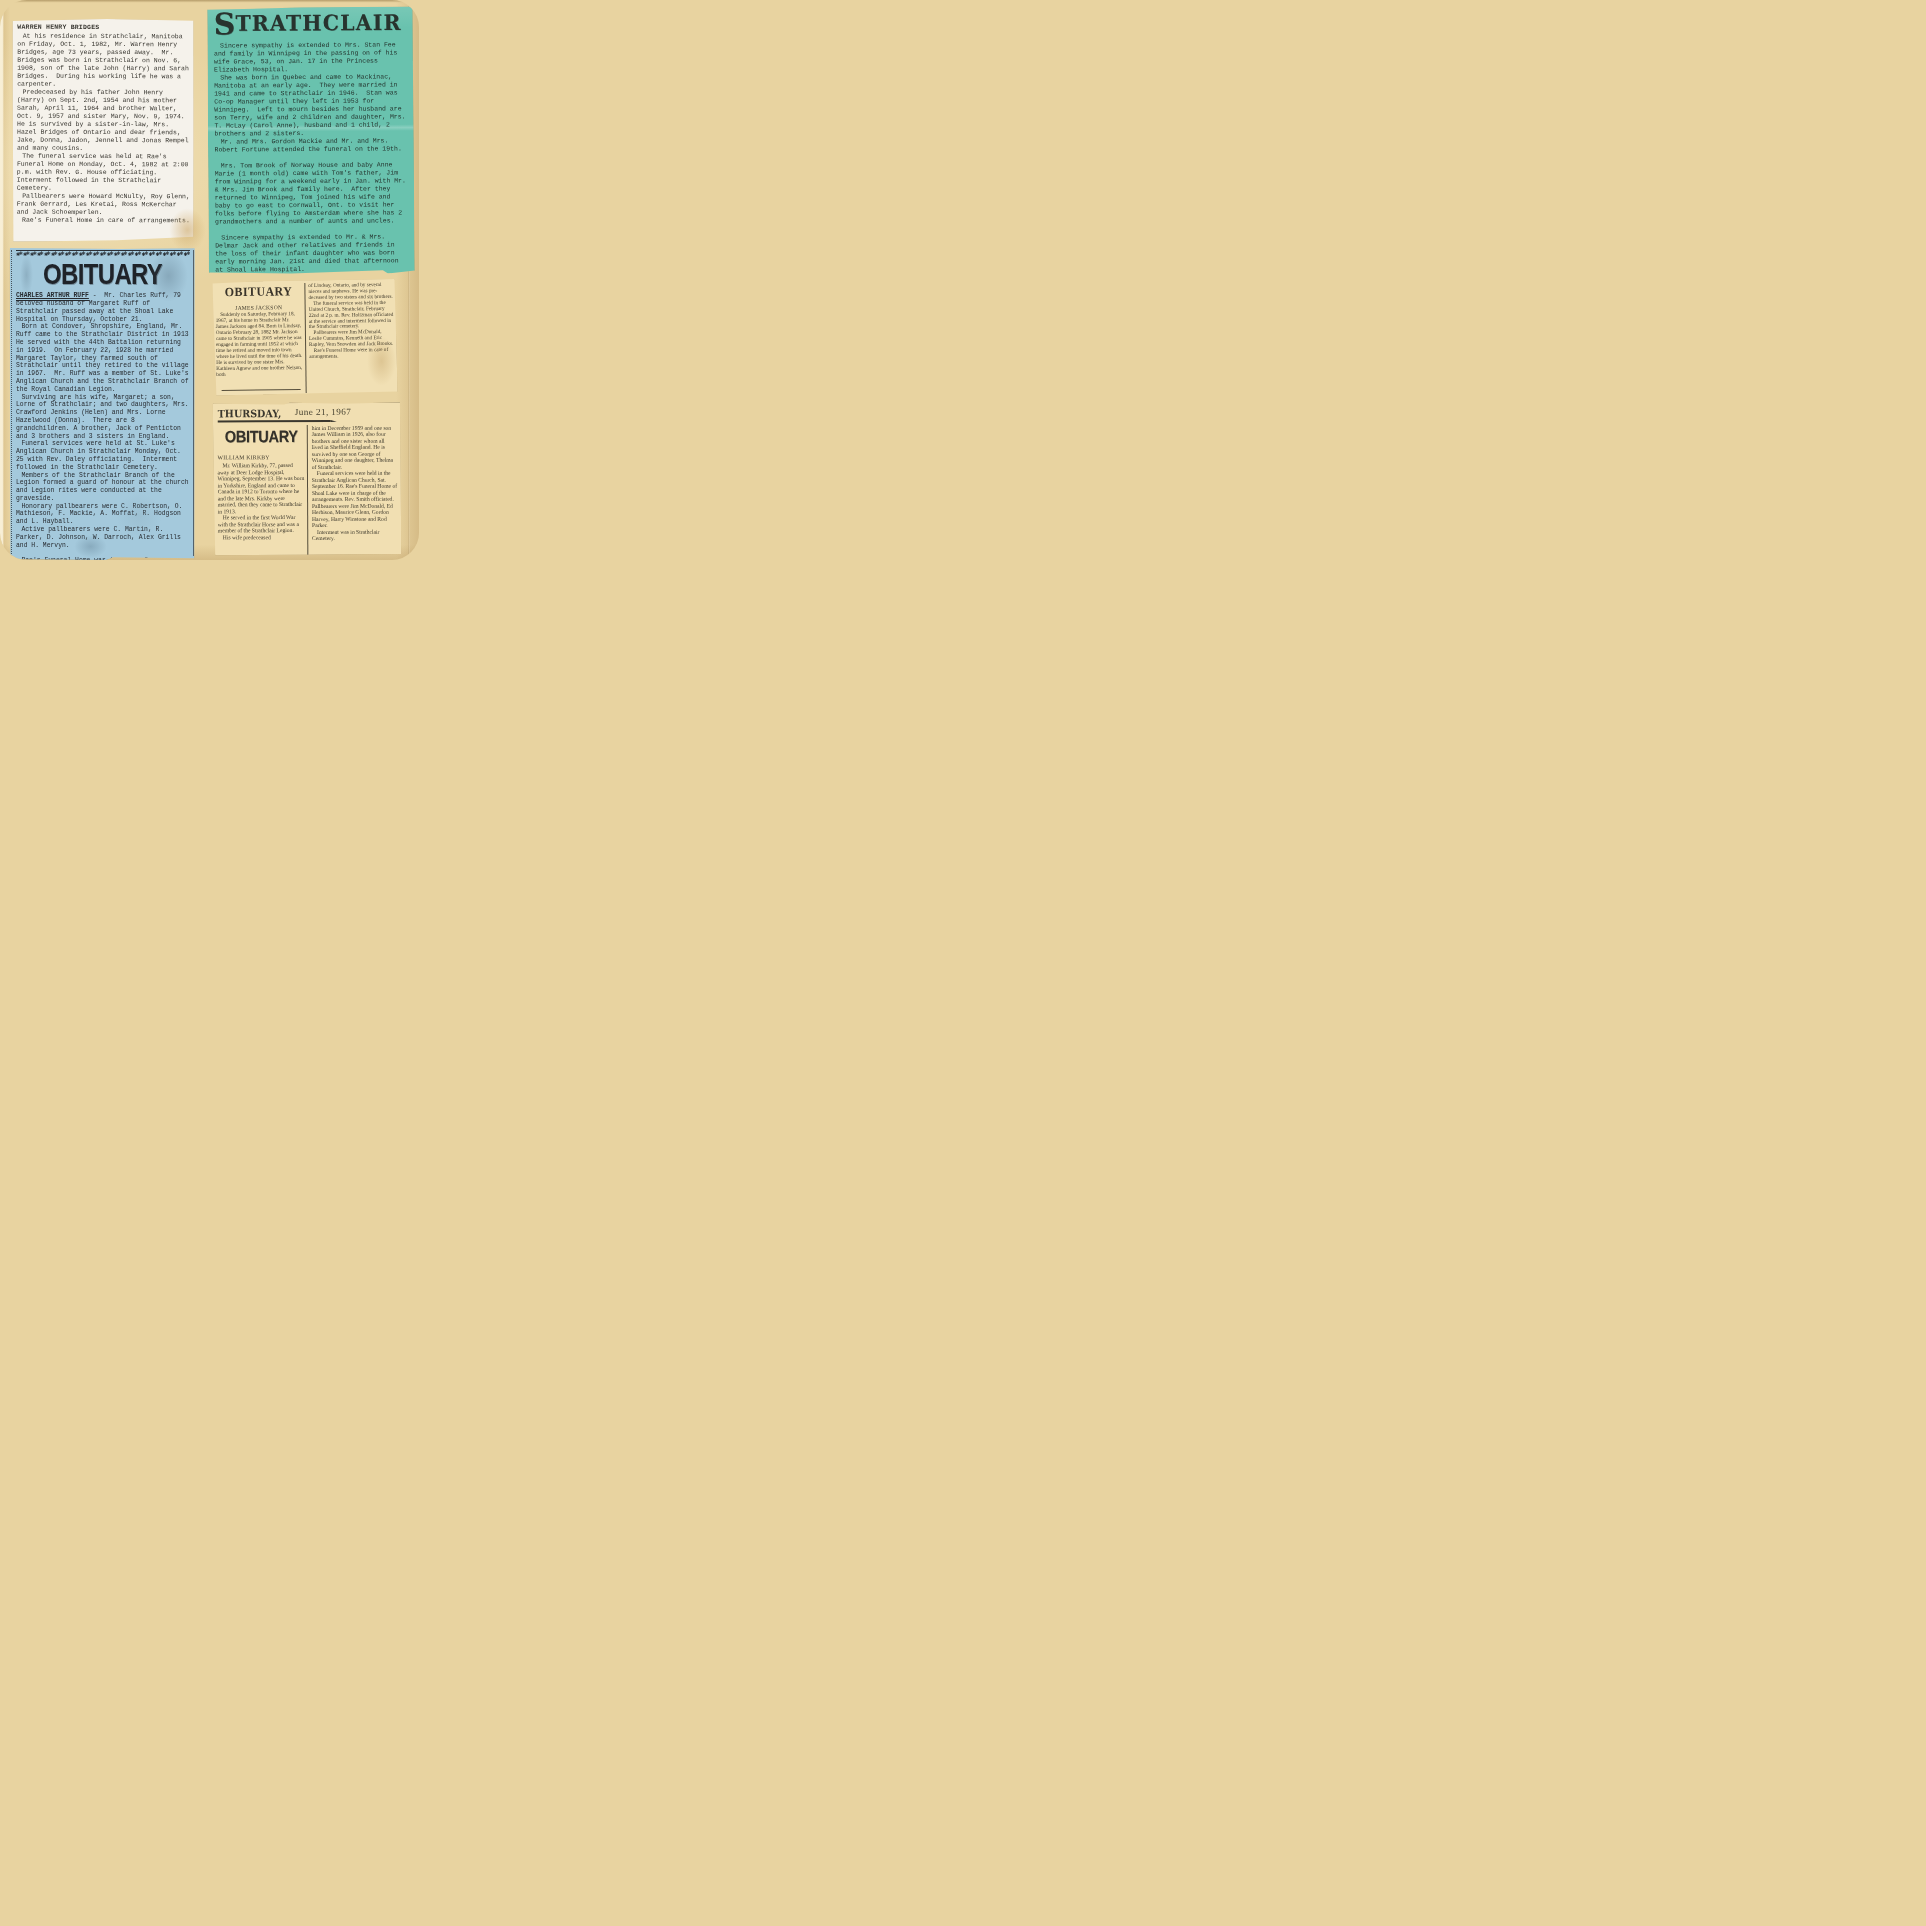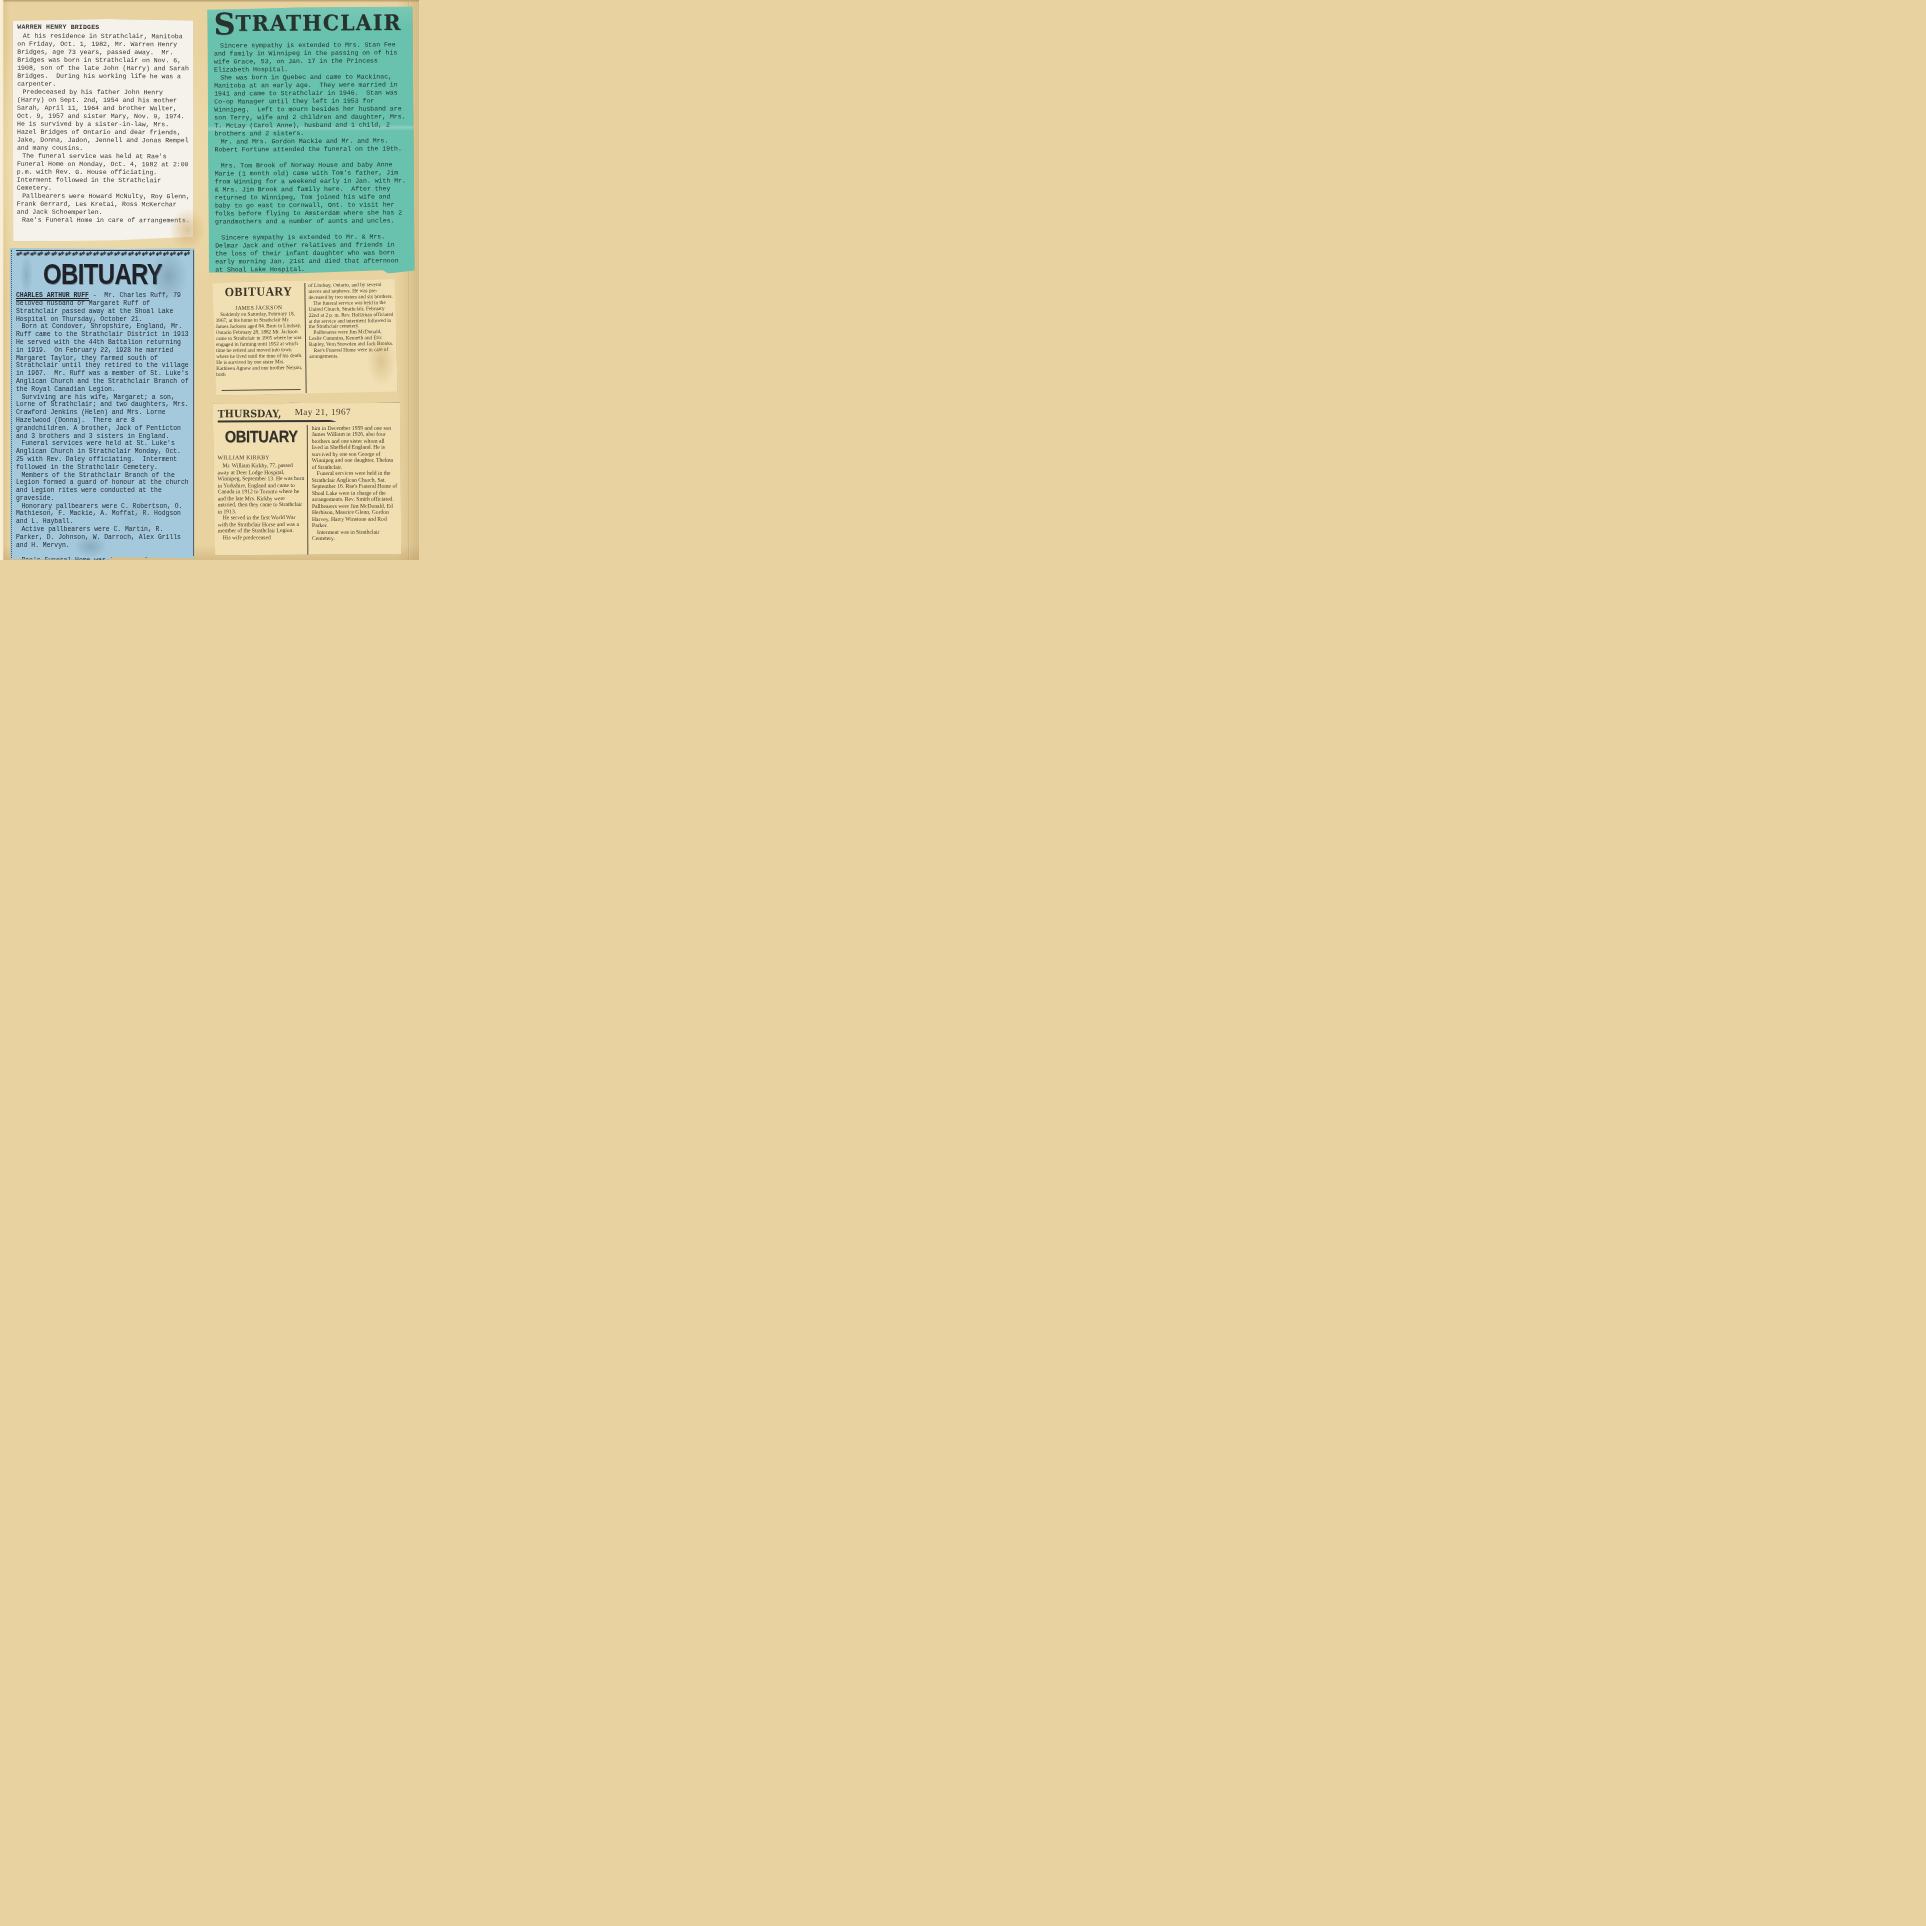--- a/index.html
+++ b/index.html
@@ -6,20 +6,21 @@
   .page{
     position:relative; width:419px; height:560px; overflow:hidden;
     background:
       radial-gradient(ellipse 347px 193px at 18% 30%, rgba(255,246,215,0.35), transparent 70%),
       linear-gradient(90deg, rgba(171,133,74,0.28) 0px, transparent 10px),
       linear-gradient(270deg, rgba(171,133,74,0.30) 0px, transparent 23px),
       linear-gradient(180deg, rgba(120,90,40,0.45) 0px, transparent 2.7px),
       linear-gradient(0deg, rgba(160,122,62,0.25) 0px, transparent 15.4px),
       #e8d3a0;
     font-family:"Liberation Sans", sans-serif;
+    border-radius:27px;
   }
   .left-edge{position:absolute;left:0;top:0;width:3.5px;height:100%;
     background:linear-gradient(90deg,#f8efd6 60%,rgba(248,239,214,0));}
   .crease{position:absolute;top:0;width:1.5px;height:100%;
     background:linear-gradient(90deg,rgba(110,80,35,0.18),rgba(255,245,220,0.25));}
   .clip{position:absolute;box-shadow:0 0.8px 2.3px rgba(70,45,10,0.33);overflow:hidden;box-sizing:border-box;}
 
   
   .tw{font-family:"Liberation Mono","DejaVu Sans Mono",monospace;white-space:pre-wrap;margin:0;}
   .bridges{left:11.6px;top:19px;width:182px;height:223px;background:#f5f2eb;transform:rotate(0.2deg);
@@ -165,21 +166,21 @@
         <p class="np">Pallbearers were Jim McDonald, Leslie Cummins, Kenneth and Eric Rapley, Vern Snowden and Jack Brooks.</p>
         <p class="np">Rae's Funeral Home were in care of arrangements.</p>
       </div>
     </div>
     <div class="jack-rule"></div>
   </article>
 
   <article class="clip kirkby">
     <div class="dateline">
       <span class="day">THURSDAY,</span>
-      <span class="date">May 21, 1967</span>
+      <span class="date">June 21, 1967</span>
     </div>
     <div class="kbar"></div>
     <div class="cols">
       <div class="col col1">
         <h1 class="ob-kirk"><span class="squeeze2">OBITUARY</span></h1>
         <div class="kirk-name">WILLIAM KIRKBY</div>
         <p class="np">Mr. William Kirkby, 77, passed away at Deer Lodge Hospital, Winnipeg, September 13.  He was born in Yorkshire, England and came to Canada in 1912 to Toronto where he and the late Mrs. Kirkby were married, then they came to Strathclair in 1913.</p>
         <p class="np">He served in the first World War with the Strathclair Horse and was a member of the Strathclair Legion.</p>
         <p class="np">His wife predeceased</p>
       </div>

